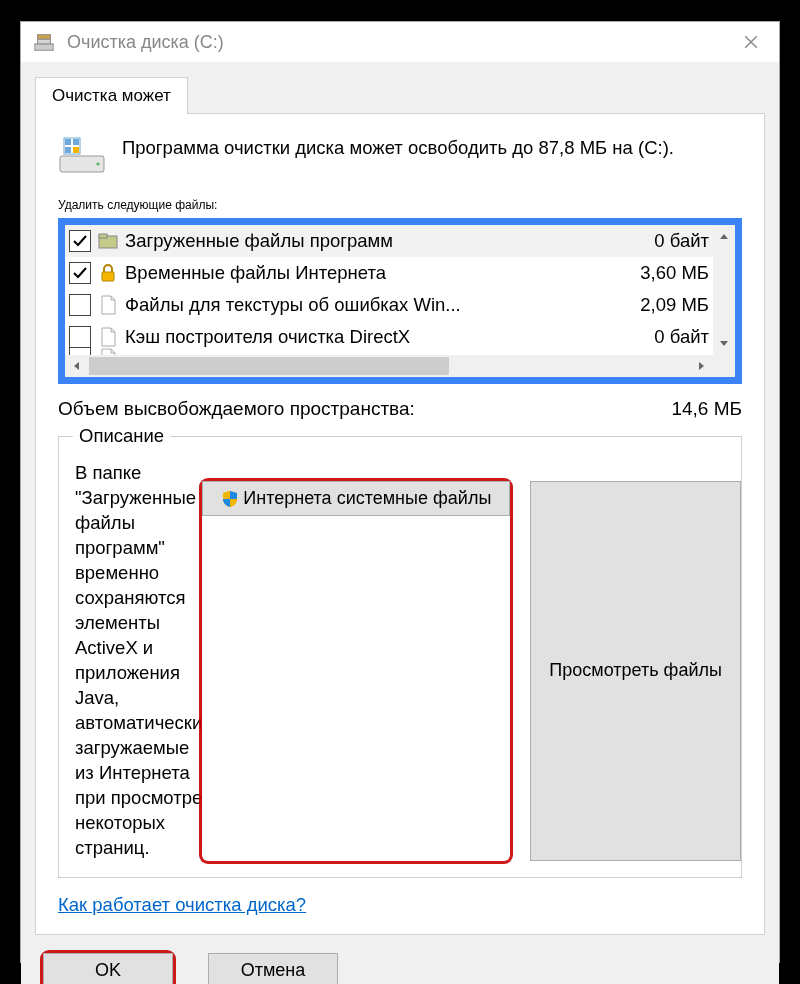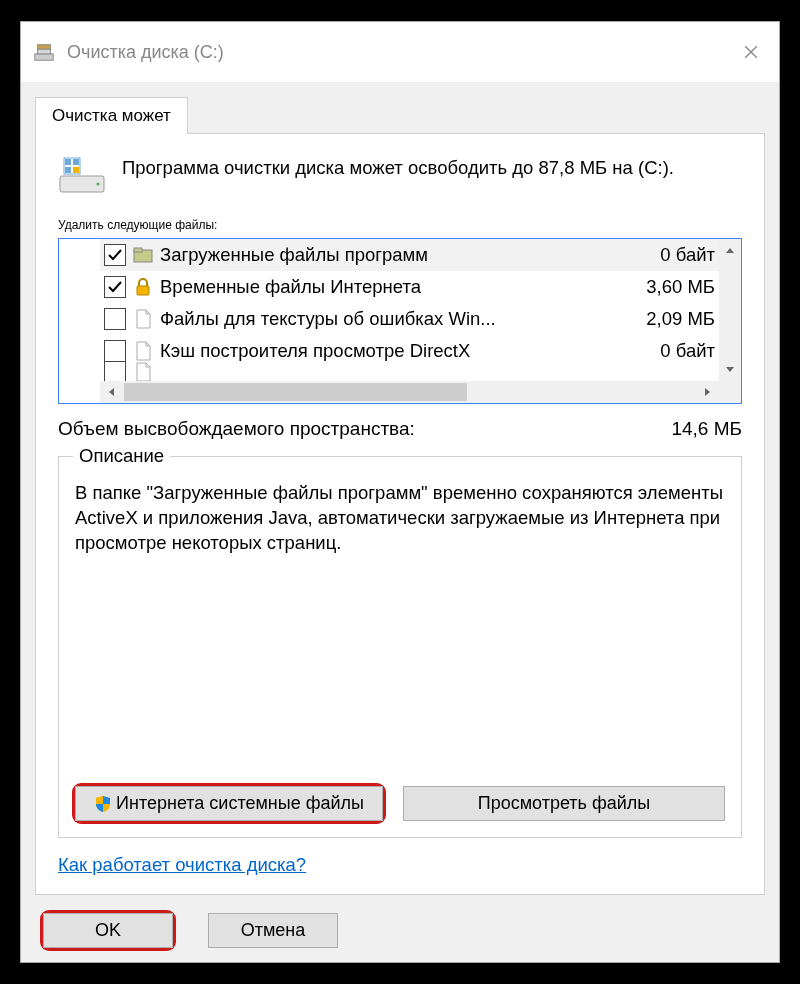--- a/index.html
+++ b/index.html
@@ -17,21 +17,21 @@
   }
   .window {
     width: 760px;
     height: 942px;
     background: #fff;
     border: 1px solid #aaa;
     display: flex;
     flex-direction: column;
   }
   .titlebar {
-    height: 60px;
+    height: 49px;
     display: flex;
     align-items: center;
     padding: 0 8px;
     color: #888;
   }
   .titlebar .app-icon {
     width: 22px;
     height: 22px;
     margin-right: 12px;
     margin-left: 4px;
@@ -91,28 +91,27 @@
     width: 48px;
     height: 40px;
     flex-shrink: 0;
   }
   .summary-text {
     font-size: 18.5px;
     line-height: 1.35;
   }
   .list-label { font-size: 12px; margin-bottom: 6px; }
   .listbox {
-    border: 1px solid #3b82f6;
+    border: 7px solid #3b82f6;
     height: 166px;
     background: #fff;
     display: grid;
     grid-template-columns: 1fr 22px;
     grid-template-rows: 1fr 22px;
     position: relative;
-    padding-left: 41px;
   }
   .list-rows {
     grid-column: 1; grid-row: 1;
     overflow: hidden;
   }
   .list-row {
     display: flex;
     align-items: center;
     padding: 2px 4px 2px 4px;
     height: 32px;
@@ -151,21 +150,21 @@
     display: flex; justify-content: space-between;
     font-size: 19px;
     margin-top: 14px;
   }
   .groupbox {
     border: 1px solid #d0d0d0;
     margin-top: 16px;
     position: relative;
     padding: 24px 16px 16px 16px;
     flex: 1;
-    display: flex; flex-direction: column;
+    display: flex; flex-direction: row;
   }
   .groupbox .legend {
     position: absolute; top: -12px; left: 14px;
     background: #fff; padding: 0 6px;
     font-size: 18.5px;
   }
   .desc-text {
     font-size: 18.5px;
     line-height: 1.35;
     flex: 1;
@@ -294,21 +293,21 @@
               <span class="fsize">2,09 МБ</span>
             </div>
             <div class="list-row">
               <span class="cb"></span>
               <span class="ficon">
                 <svg viewBox="0 0 22 22">
                   <path d="M5 2 H14 L18 6 V20 H5 Z" fill="#fff" stroke="#aaa"></path>
                   <path d="M14 2 V6 H18" fill="none" stroke="#aaa"></path>
                 </svg>
               </span>
-              <span class="fname">Кэш построителя просмотре DirectX</span>
+              <span class="fname">Кэш построителя очистка DirectX</span>
               <span class="fsize">0 байт</span>
             </div>
             <div class="list-row" style="height: 10px;">
               <span class="cb"></span>
               <span class="ficon">
                 <svg viewBox="0 0 22 22">
                   <path d="M5 2 H14 L18 6 V20 H5 Z" fill="#fff" stroke="#aaa"></path>
                   <path d="M14 2 V6 H18" fill="none" stroke="#aaa"></path>
                 </svg>
               </span>

